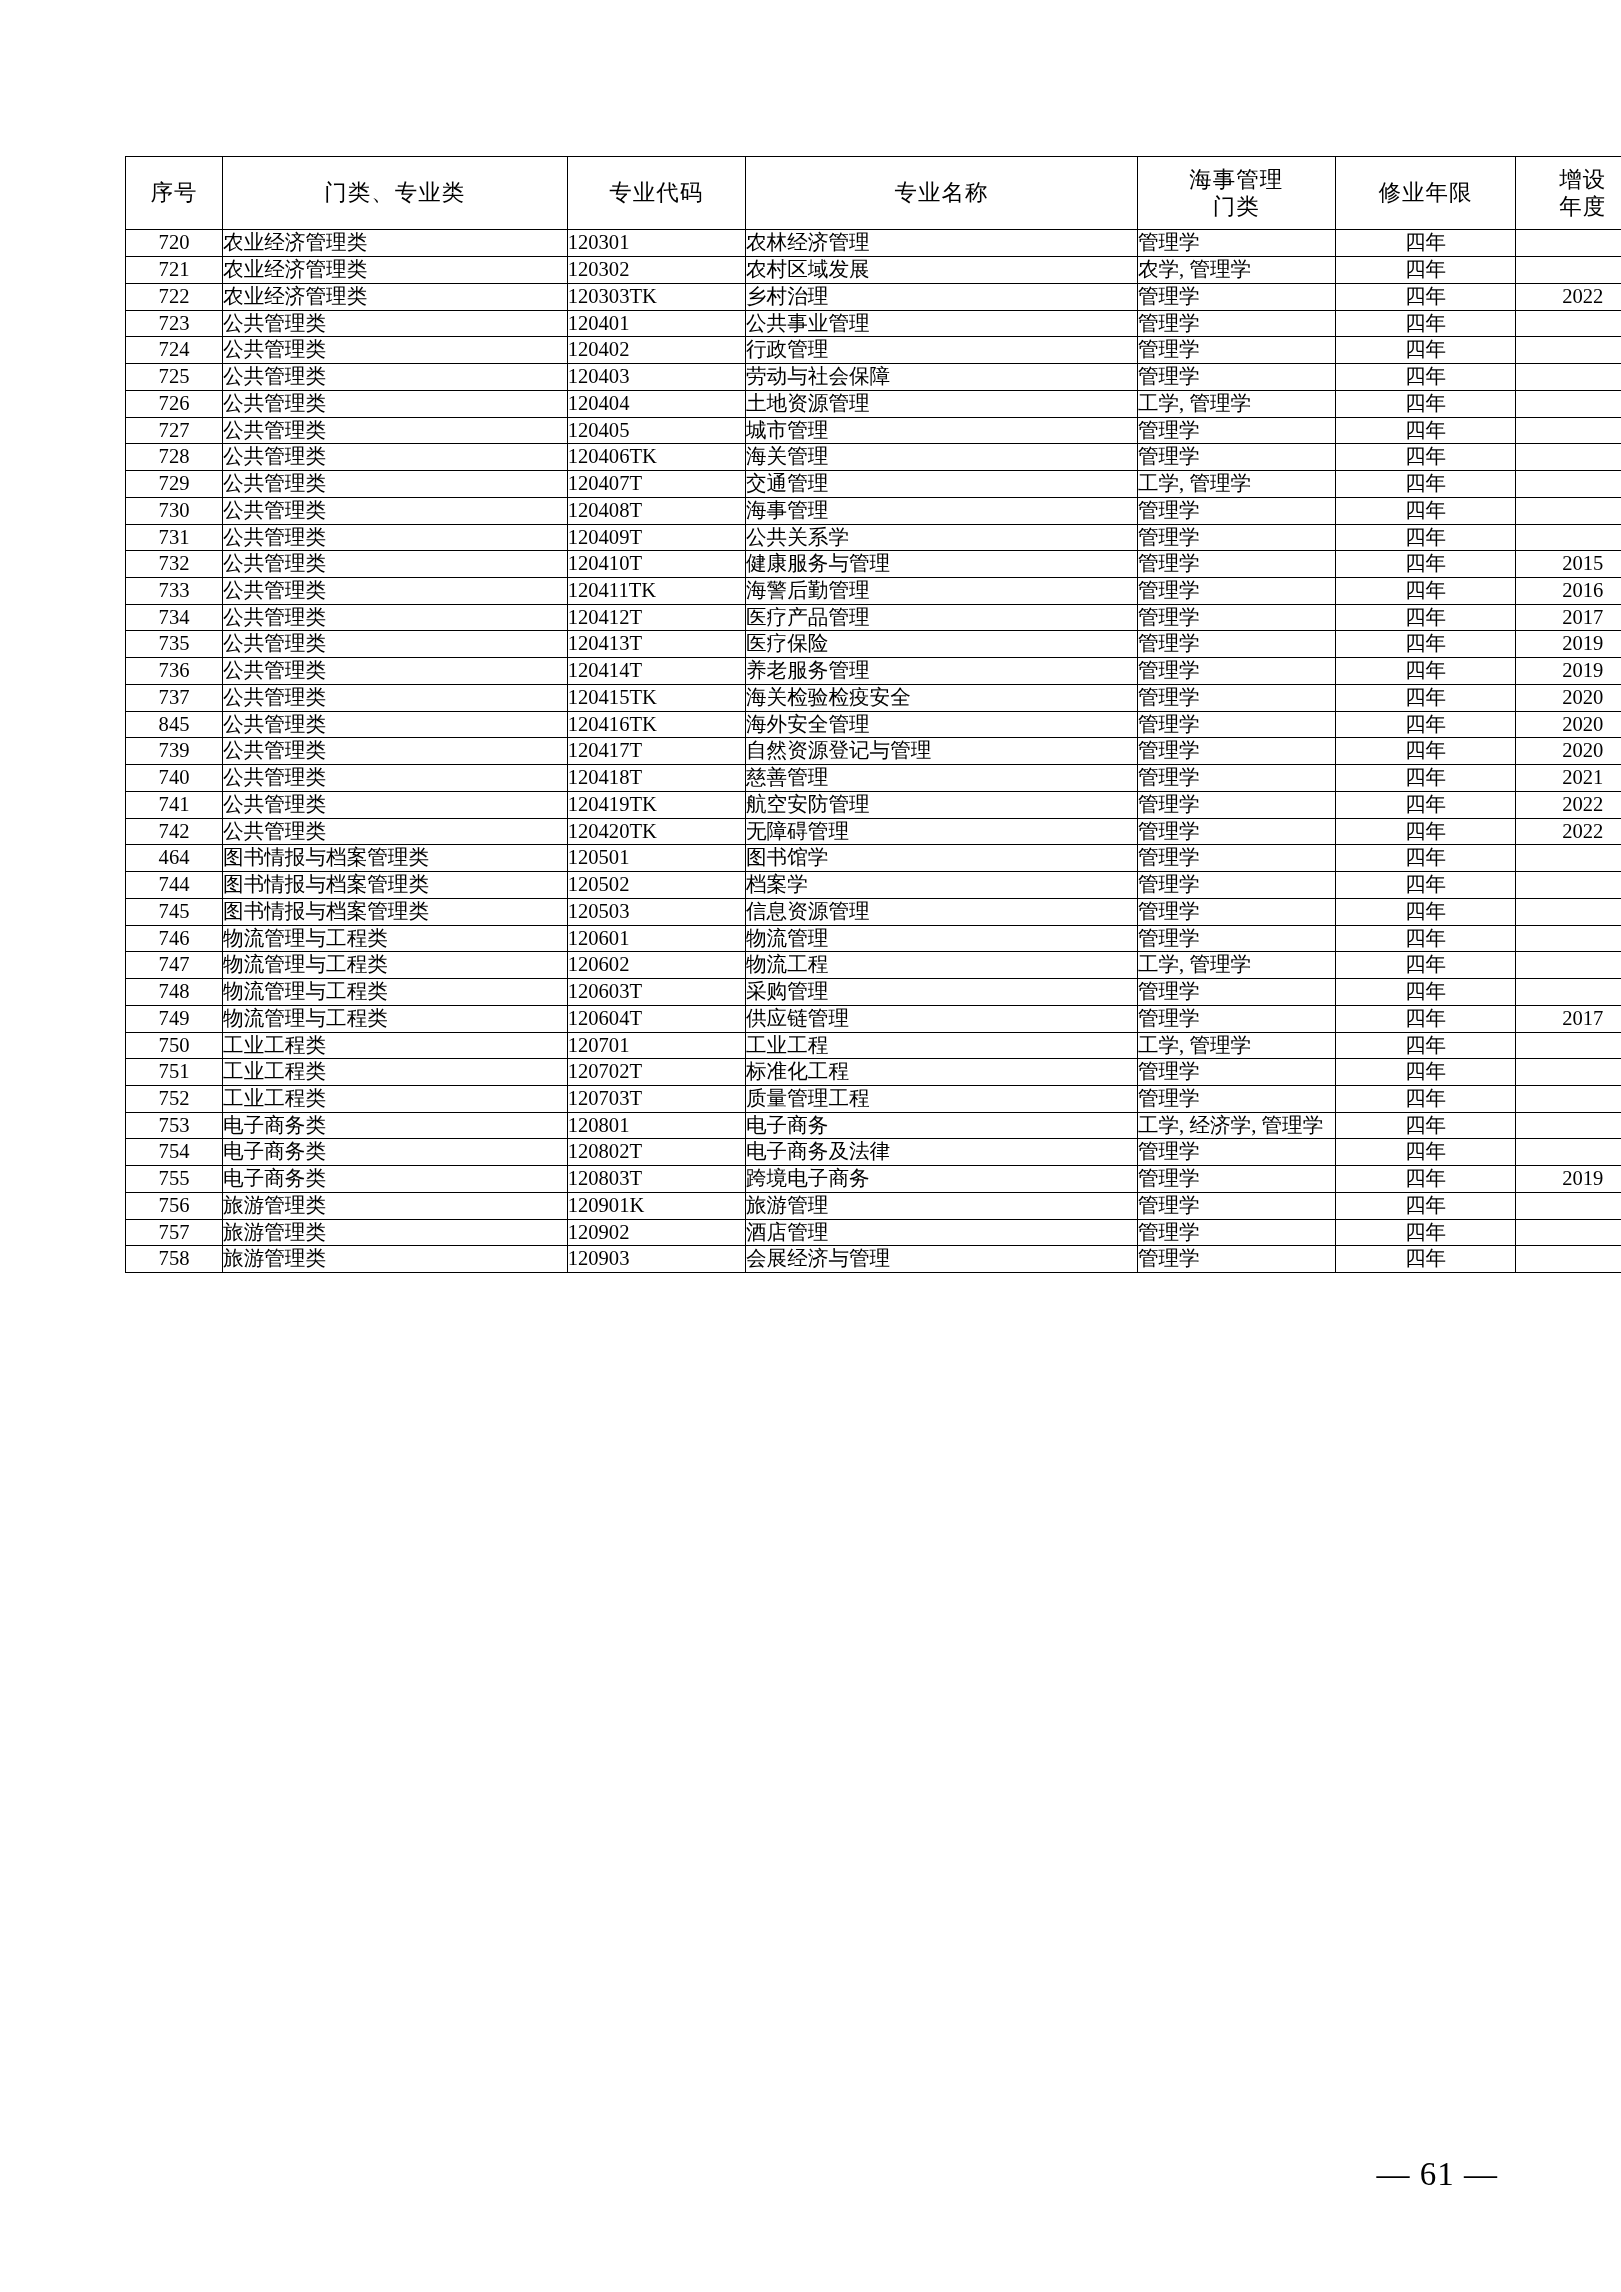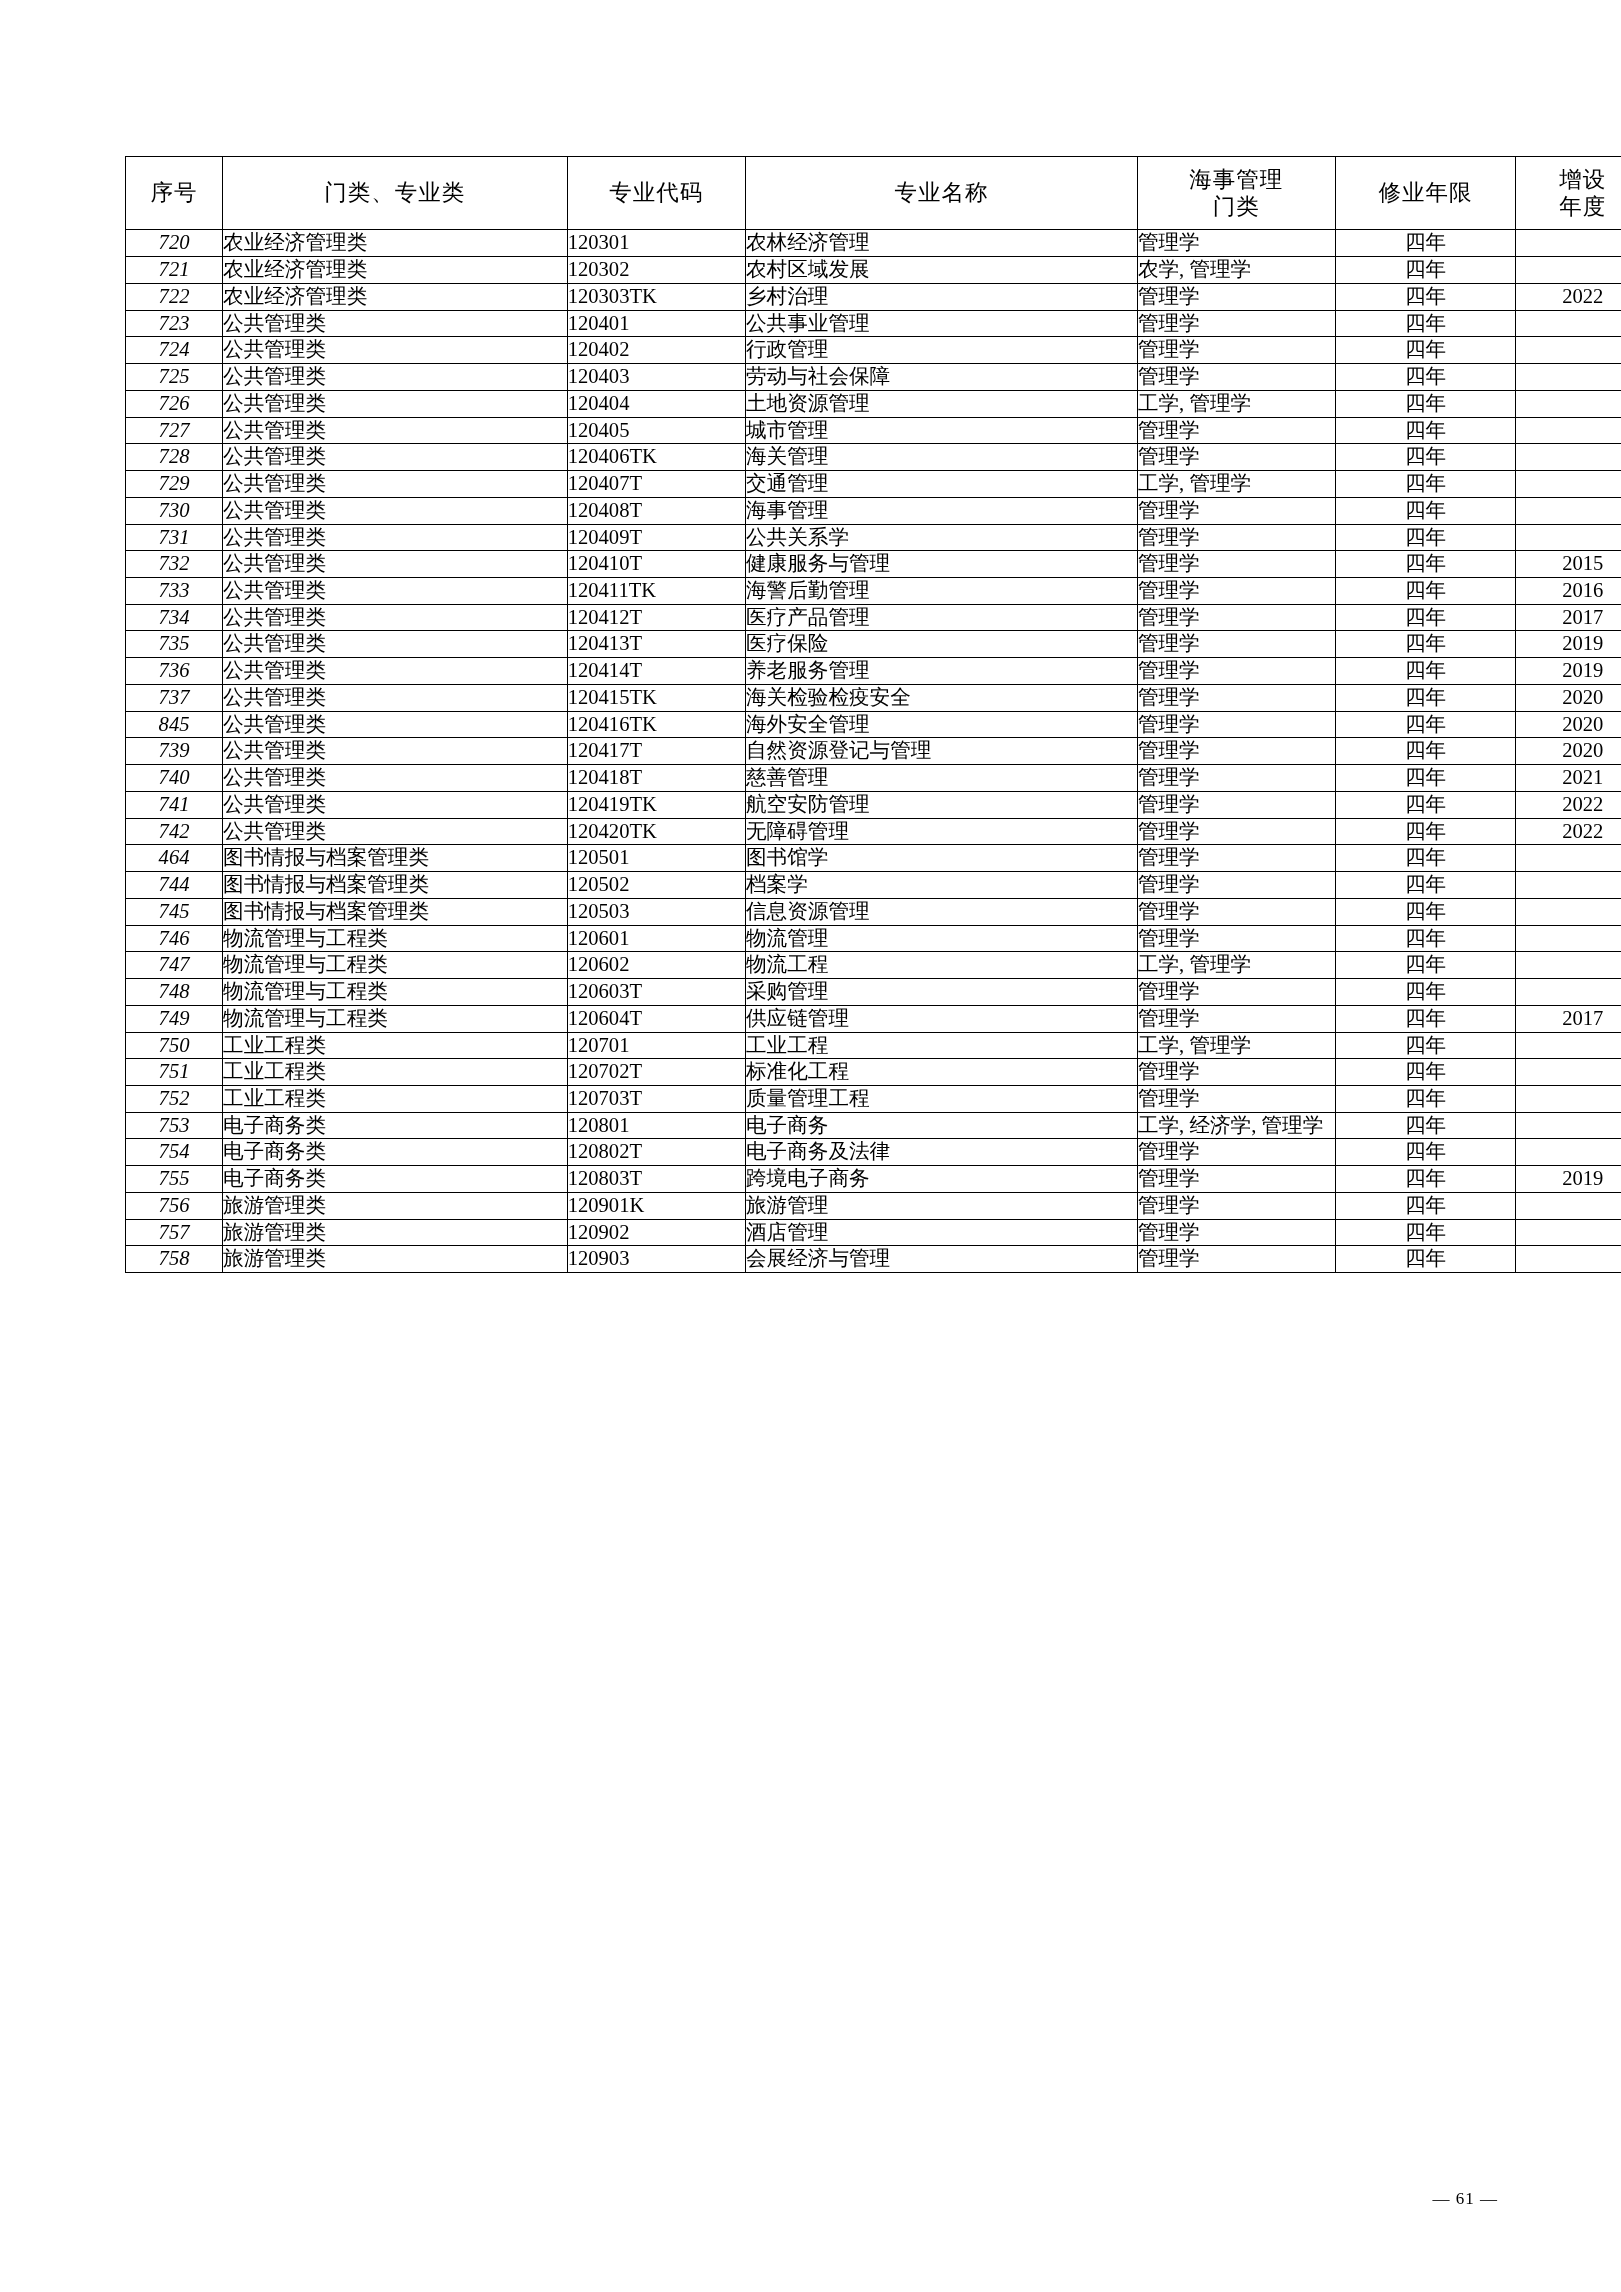--- a/index.html
+++ b/index.html
@@ -42,35 +42,35 @@
     letter-spacing: 1px;
   }
   col.c-no      { width: 80px; }
   col.c-cat     { width: 284px; }
   col.c-code    { width: 147px; }
   col.c-name    { width: 323px; }
   col.c-degree  { width: 163px; }
   col.c-years   { width: 149px; }
   col.c-year    { width: 110px; }
 
-  td.no     { text-align: center; padding: 6.9px 0; font-style: italic; }
+  td.no     { text-align: center; padding: 6.9px 0; }
   td.cat    { text-align: left; padding: 6.9px 0 6.9px 9.8px; }
   td.code   { text-align: left; padding: 6.9px 0 6.9px 11.8px; }
   td.name   { text-align: left; padding: 6.9px 0 6.9px 13.7px; }
   td.degree { text-align: left; padding: 6.9px 5.9px; }
   td.years  { text-align: center; padding: 6.9px 0; }
   td.year   { text-align: center; padding: 6.9px 0; }
 
   .hdr-two-line { line-height: 1.22; }
 
   .page-number {
     position: absolute;
     right: 123px;
-    bottom: 84px;
-    font-size: 17px;
+    bottom: 100px;
+    font-size: 33px;
     letter-spacing: 1px;
   }
 </style>
 </head>
 <body>
 
 <div class="page">
 
   <table class="majors">
     <colgroup>

